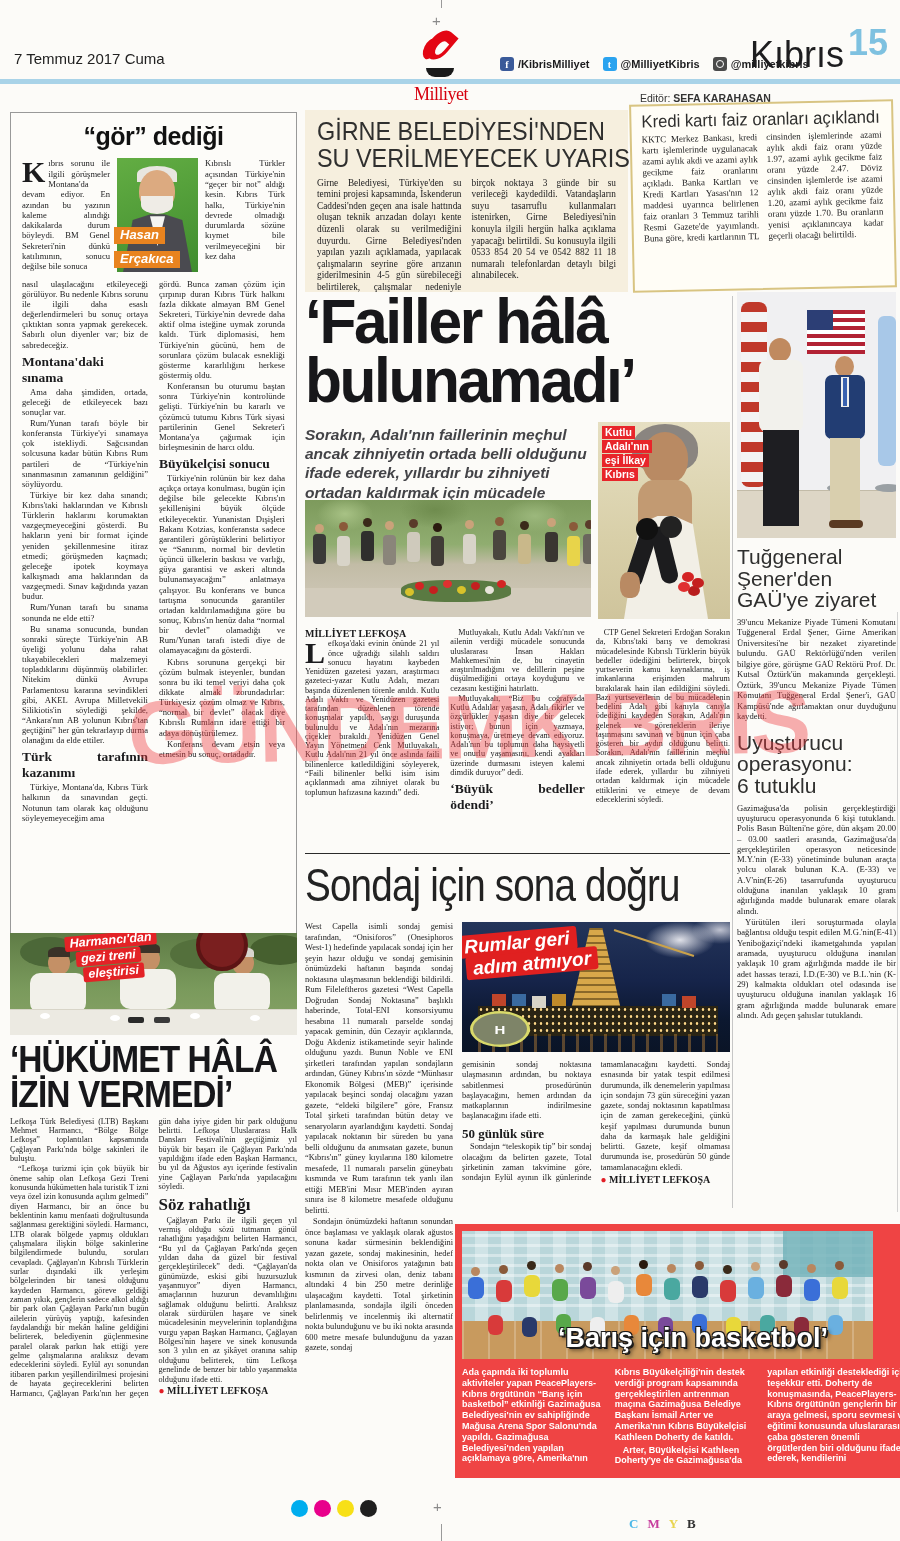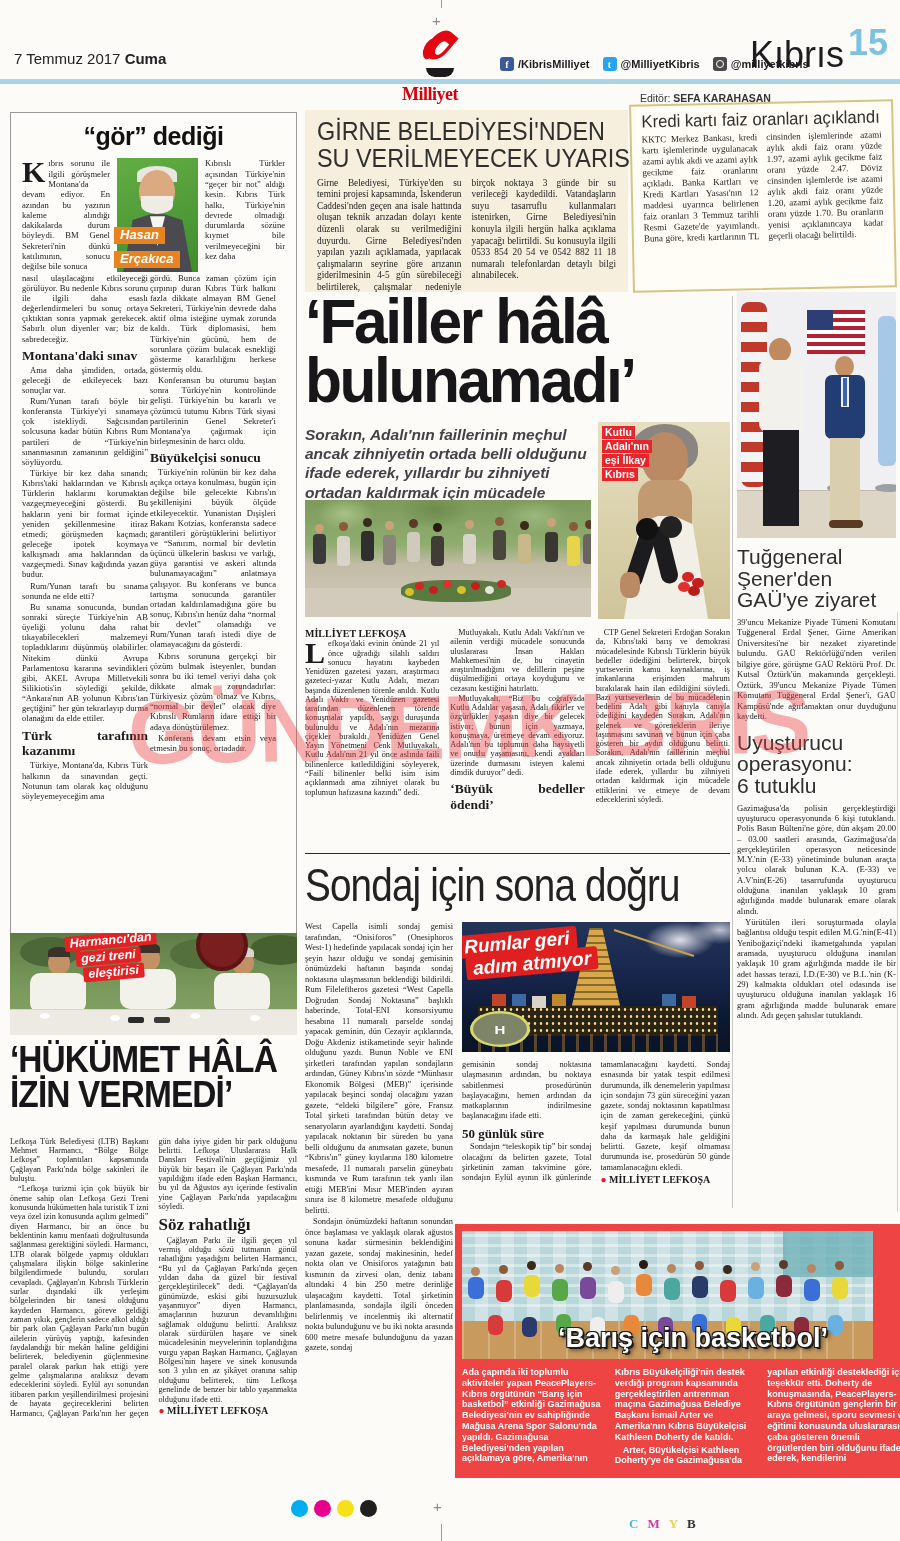--- a/index.html
+++ b/index.html
@@ -1,33 +1,33 @@
 <!DOCTYPE html>
 <html><head>
 <meta charset="utf-8">
 <style>
   html,body{margin:0;padding:0;background:#e9e9e9}
   .page{position:relative;width:900px;height:1541px;background:#fcfbf8;overflow:hidden;
         font-family:"Liberation Sans",sans-serif;color:#1b1b1d}
   .abs{position:absolute}
   
   .date{left:14px;top:50px;font-size:15px;color:#222}
-  .date b{font-weight:bold}
+  .date b{font-weight:normal}
   .bluerule{left:0;top:79px;width:900px;height:5px;background:#a9d3e8}
   .flame{left:420px;top:28px;width:40px;height:52px}
   .flame .f1{position:absolute;left:10px;top:0;width:20px;height:34px;background:#e30613;
              border-radius:50% 0 50% 50%;transform:rotate(40deg)}
   .flame .f2{position:absolute;left:4px;top:10px;width:12px;height:22px;background:#e30613;
              border-radius:50% 0 50% 50%;transform:rotate(25deg)}
   .flame .f3{position:absolute;left:17px;top:12px;width:8px;height:16px;background:#fcfbf8;
              border-radius:50% 0 50% 50%;transform:rotate(40deg)}
   .flame .bowl{position:absolute;left:6px;top:40px;width:28px;height:9px;background:#1a1a1a;
              border-radius:0 0 16px 16px}
-  .wordmark{left:402px;top:84px;width:78px;text-align:left;font-family:"Liberation Serif",serif;
-            font-weight:bold;font-size:18px;color:#d6000f;letter-spacing:-.5px}
+  .wordmark{left:402px;top:84px;width:78px;text-align:center;font-family:"Liberation Serif",serif;
+            font-weight:normal;font-size:18px;color:#d6000f;letter-spacing:-.5px}
   .social{left:500px;top:57px;display:flex;gap:13px;align-items:center;font-size:11px;font-weight:bold}
   .sic{display:inline-flex;width:14px;height:14px;border-radius:3px;align-items:center;justify-content:center;
        color:#fff;font-size:10px;font-weight:bold;margin-right:4px;font-family:"Liberation Serif",serif}
   .fb{background:#3a5a99}.tw{background:#2aa3ef}.ig{background:#4a4a4a;position:relative}
   .ig i{display:block;width:6px;height:6px;border:1.5px solid #fff;border-radius:50%}
   .region{left:750px;top:34px;font-size:36px;color:#1d1d1f;letter-spacing:0}
   .pagenum{left:848px;top:22px;font-size:36px;font-weight:bold;color:#7ec1e0}
   .editor{left:640px;top:92px;width:252px;text-align:left;font-size:10.5px;color:#333}
   .editor b{font-weight:bold}
   .reg{color:#8a8a8a;font-size:15px}
@@ -52,21 +52,21 @@
   .aphoto{width:81px;height:114px;position:relative;background:linear-gradient(160deg,#63ad43,#3f8c2e);flex:none}
   .aphoto .head{position:absolute;left:22px;top:12px;width:36px;height:42px;background:#dcaa80;border-radius:50% 50% 45% 45%}
   .aphoto .hair{position:absolute;left:20px;top:8px;width:40px;height:16px;background:#e8e6e0;border-radius:50% 50% 0 0}
   .aphoto .beard{position:absolute;left:24px;top:38px;width:32px;height:18px;background:#efece6;border-radius:0 0 50% 50%}
   .aphoto .suit{position:absolute;left:6px;top:56px;width:69px;height:58px;background:#4a4a50;
                 clip-path:polygon(0 100%,14% 10%,40% 0,60% 0,86% 10%,100% 100%)}
   .aphoto .shirt{position:absolute;left:33px;top:58px;width:15px;height:30px;background:#f5f5f2;
                 clip-path:polygon(0 0,100% 0,50% 100%)}
   .nplate{position:absolute;left:-3px;background:#e8831f;color:#fff;font-style:italic;font-weight:bold;
           font-size:13px;padding:1px 6px;line-height:1.15}
-  .opcols{display:flex;gap:2px;}
+  .opcols{display:flex;gap:11px;margin-top:6px}
   .opcol{width:126px;font-size:8.6px;line-height:1.18}
   .opcol .sub{font-size:13.5px}
   
   .girne{left:305px;top:110px;width:323px;height:182px;background:#f6efde;box-sizing:border-box;padding:8px 12px}
   .girne .t{font-size:26px;transform:scaleX(.9);transform-origin:left;white-space:nowrap}
   .girne .bt{margin-top:6px;column-count:2;column-gap:10px;font-size:9.3px;line-height:1.25}
   
   .kredi{left:631px;top:102px;width:264px;height:188px;border:2px solid #d8c482;background:#fffdf6;
          box-sizing:border-box;padding:6px 10px;transform:rotate(-1.2deg)}
   .kredi .t{font-size:16.5px;transform:scaleX(.95);transform-origin:left;white-space:nowrap;font-size:17.5px}
@@ -189,21 +189,21 @@
   .hukphoto .hair{position:absolute;top:14px;width:22px;height:10px;background:#3a3228;border-radius:50% 50% 0 0}
   .ribbon{position:absolute;left:56px;top:0;transform:rotate(-5deg)}
   .ribbon span{display:table;background:#e32226;color:#fff;font-weight:bold;font-style:italic;
       font-size:12.5px;line-height:15px;padding:0 5px;margin-bottom:1px;border-radius:2px}
   .ribbon span:nth-child(2){margin-left:10px}
   .ribbon span:nth-child(3){margin-left:16px}
   .wheel{position:absolute;left:186px;top:-14px;width:44px;height:44px;border-radius:50%;background:#7a1f1f;
       border:4px solid #5c1414}
   .hhl{margin-top:7px;font-weight:bold;font-size:36px;line-height:.98;letter-spacing:-1px;color:#17171a}
   .hhl span{display:inline-block;transform:scaleX(.93);transform-origin:left}
-  .hukbody{margin-top:24px;column-count:2;column-gap:10px;font-size:8.2px;line-height:1.14;height:376px;overflow:hidden}
+  .hukbody{margin-top:4px;column-count:2;column-gap:10px;font-size:8.2px;line-height:1.14;height:376px;overflow:hidden}
   
   .purple{left:455px;top:1224px;width:462px;height:254px;background:#ef4444;box-sizing:border-box;padding:7px}
   .bphoto{position:relative;width:411px;height:128px;overflow:hidden;
       background:repeating-linear-gradient(90deg,#b9d6da 0 13px,#cfe3e6 13px 26px)}
   .bphoto .rows{position:absolute;left:0;top:0;width:411px;height:76px;
       background:repeating-linear-gradient(0deg,rgba(255,255,255,.4) 0 3px,transparent 3px 10px)}
   .bphoto .corner{position:absolute;right:0;top:0;width:90px;height:46px;background:#6fb0b8;opacity:.8}
   .bphoto .floor{position:absolute;left:0;top:90px;width:411px;height:38px;background:#c89a5e;
       background-image:repeating-linear-gradient(90deg,rgba(255,255,255,.22) 0 2px,transparent 2px 26px)}
   .bphoto .bk{position:absolute;left:6px;top:46px;width:16px;height:22px;border-radius:6px;background:#3a6fd8;
@@ -291,21 +291,21 @@
         <span class="nplate" style="bottom:28px">Hasan</span>
         <span class="nplate" style="bottom:4px">Erçakıca</span>
       </div>
       <div class="opintro2 bt">
         <p class="ni">Kıbrıslı Türkler açısından Türkiye'nin “geçer bir not” aldığı kesin. Kıbrıs Türk halkı, Türkiye'nin devrede olmadığı durumlarda sözüne kıymet bile verilmeyeceğini bir kez daha</p>
       </div>
     </div>
     <div class="opcols">
       <div class="opcol bt">
         <p class="ni">nasıl ulaşılacağını etkileyeceği görülüyor. Bu nedenle Kıbrıs sorunu ile ilgili daha esaslı değerlendirmeleri bu sonuç ortaya çıktıktan sonra yapmak gerekecek. Sabırlı olun diyenler var; biz de sabredeceğiz.</p>
-        <h3 class="sub">Montana'daki sınav</h3>
+        <h3 class="sub">Montana'daki sınama</h3>
         <p>Ama daha şimdiden, ortada, geleceği de etkileyecek bazı sonuçlar var.</p>
         <p>Rum/Yunan tarafı böyle bir konferansta Türkiye'yi sınamaya çok istekliydi. Sağcısından solcusuna kadar bütün Kıbrıs Rum partileri de “Türkiye'nin sınanmasının zamanının geldiğini” söylüyordu.</p>
         <p>Türkiye bir kez daha sınandı; Kıbrıs'taki haklarından ve Kıbrıslı Türklerin haklarını korumaktan vazgeçmeyeceğini gösterdi. Bu hakların yeni bir format içinde yeniden şekillenmesine itiraz etmedi; görüşmeden kaçmadı; geleceğe ipotek koymaya kalkışmadı ama haklarından da vazgeçmedi. Sınav kağıdında yazan budur.</p>
         <p>Rum/Yunan tarafı bu sınama sonunda ne elde etti?</p>
         <p>Bu sınama sonucunda, bundan sonraki süreçte Türkiye'nin AB üyeliği yolunu daha rahat tıkayabilecekleri malzemeyi topladıklarını düşünmüş olabilirler. Nitekim dünkü Avrupa Parlamentosu kararına sevindikleri gibi, AKEL Avrupa Milletvekili Silikiotis'in söylediği şekilde, “Ankara'nın AB yolunun Kıbrıs'tan geçtiğini” her gün tekrarlayıp durma olanağını da elde ettiler.</p>
         <h3 class="sub">Türk tarafının kazanımı</h3>
         <p>Türkiye, Montana'da, Kıbrıs Türk halkının da sınavından geçti. Notunun tam olarak kaç olduğunu söyleyemeyeceğim ama</p>
       </div>
       <div class="opcol bt">
         <p class="ni">gördü. Bunca zaman çözüm için çırpınıp duran Kıbrıs Türk halkını fazla dikkate almayan BM Genel Sekreteri, Türkiye'nin devrede daha aktif olma isteğine uymak zorunda kaldı. Türk diplomasisi, hem Türkiye'nin gücünü, hem de sorunlara çözüm bulacak esnekliği gösterme kararlılığını herkese göstermiş oldu.</p>

